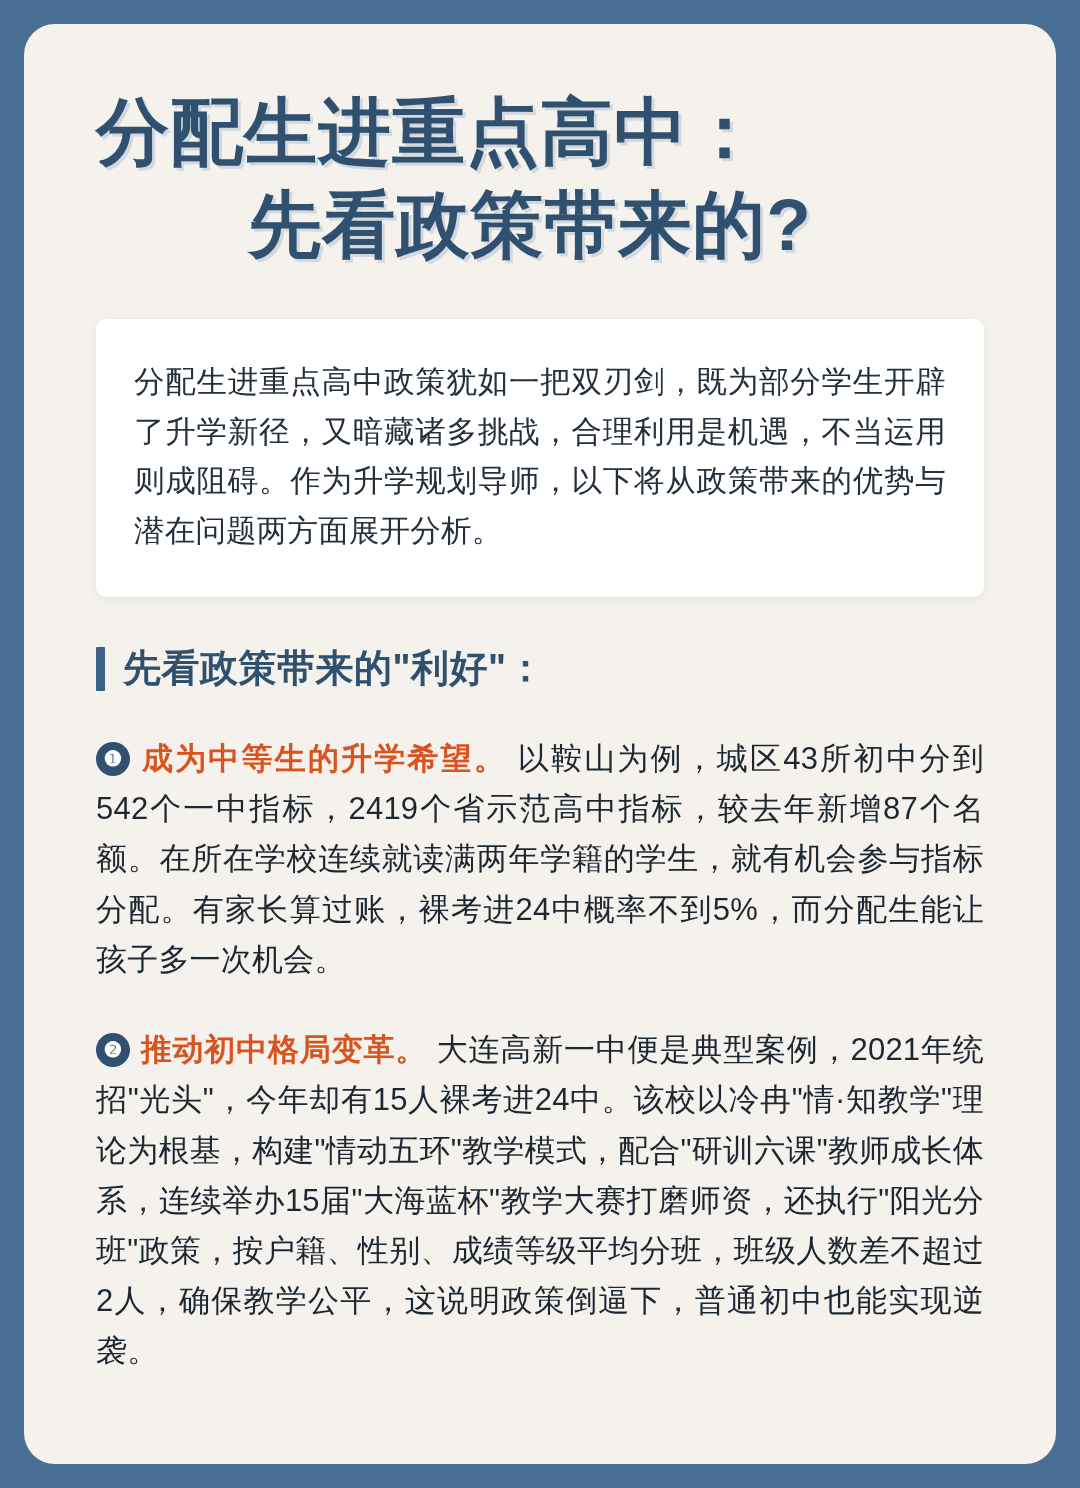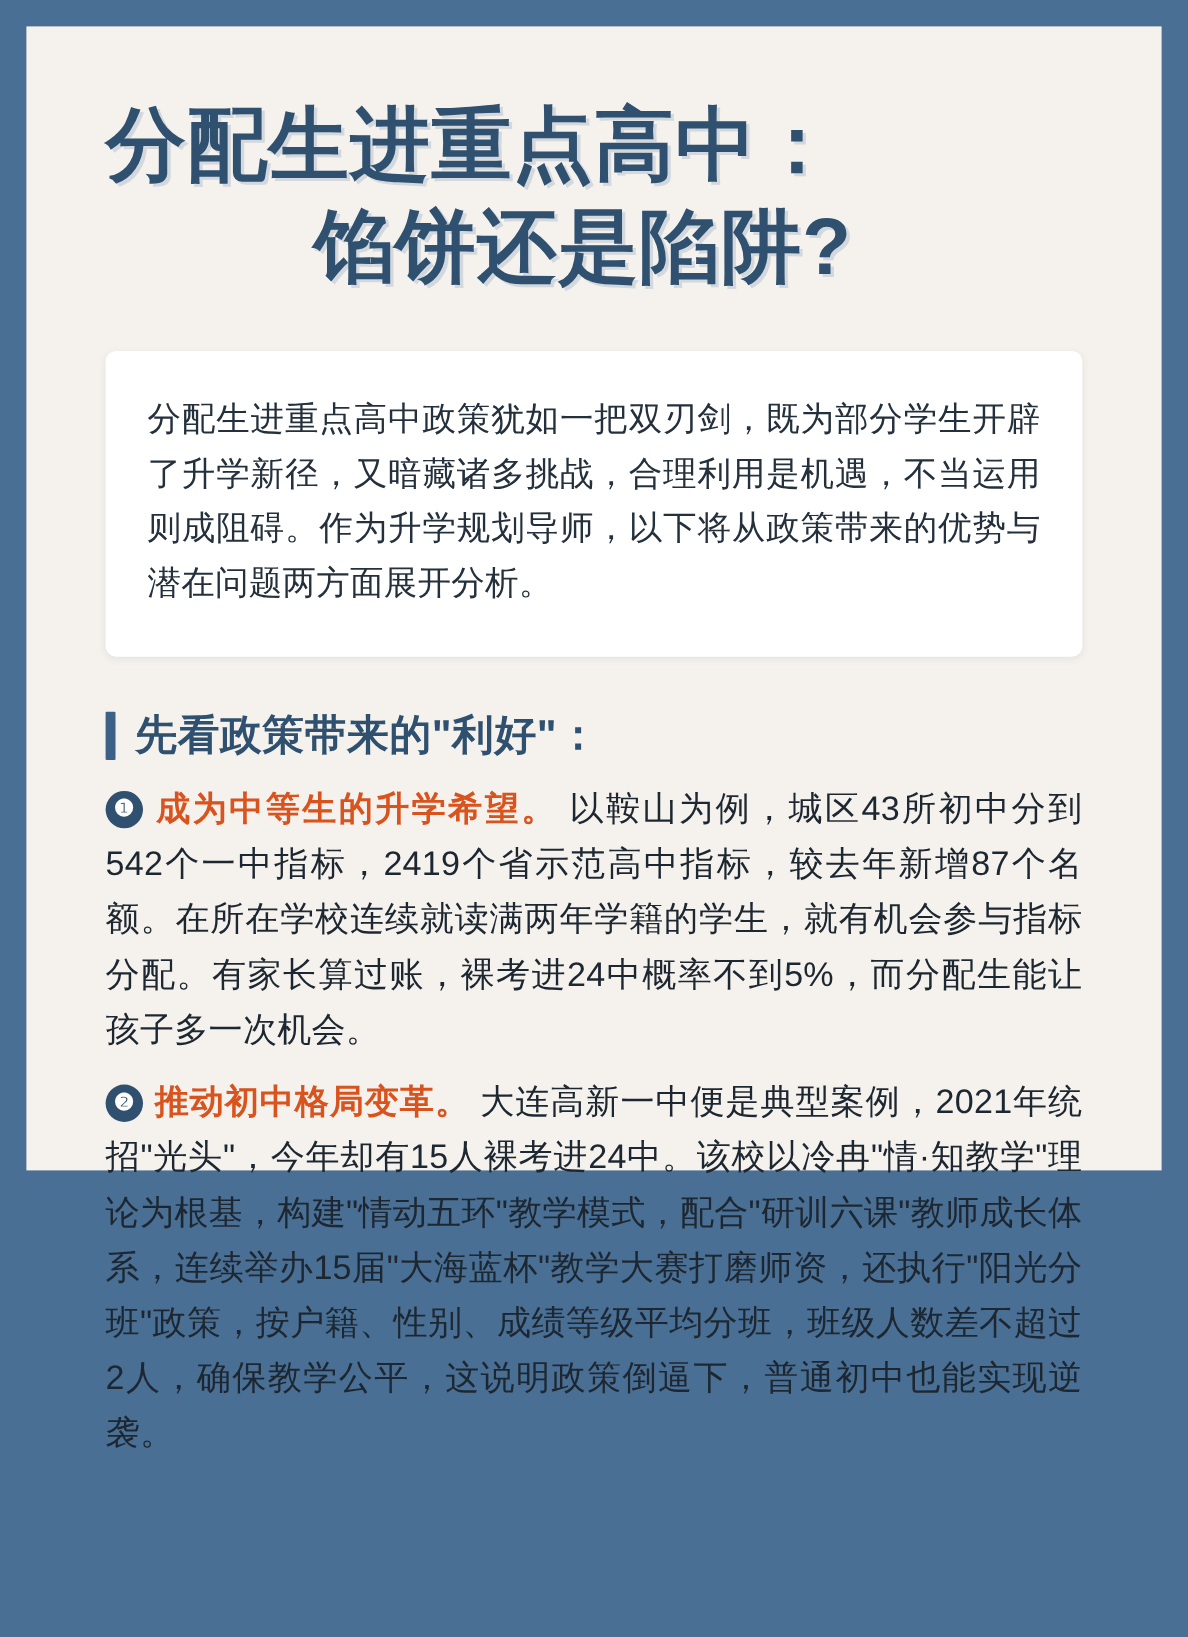--- a/index.html
+++ b/index.html
@@ -11,24 +11,25 @@
     height: 1488px;
     background: #4a6f94;
     font-family: "Liberation Sans", sans-serif;
     overflow: hidden;
   }
   .page {
     position: absolute;
     left: 24px;
     top: 24px;
     width: 1032px;
-    height: 1040px;
+    height: 1440px;
     background: #f5f2ed;
     box-sizing: border-box;
     padding: 0 72px;
+    border-radius: 31px;
   }
   .title {
     padding-top: 62px;
     font-size: 73px;
     line-height: 1.27;
     font-weight: bold;
     color: #2f506f;
     letter-spacing: 1px;
     text-align: left;
     text-shadow: 3px 3px 0 rgba(180,195,210,0.55);
@@ -65,21 +66,21 @@
     border-radius: 1px;
     flex: none;
   }
   .section-title {
     font-size: 38px;
     font-weight: bold;
     color: #2f506f;
     letter-spacing: 0.5px;
   }
   .para {
-    margin-top: 16px;
+    margin-top: 40px;
     font-size: 31px;
     line-height: 1.62;
     color: #1d2731;
     text-align: justify;
     letter-spacing: 0.2px;
   }
   .num-badge {
     display: inline-block;
     width: 34px;
     height: 34px;
@@ -98,21 +99,21 @@
     font-weight: bold;
   }
 </style>
 </head>
 <body>
 
 <div class="page">
 
   <div class="title">
     <div>分配生进重点高中：</div>
-    <div class="title-line-2">馅饼还是陷阱?</div>
+    <div class="title-line-2">先看政策带来的?</div>
   </div>
 
   <div class="intro-card">
     <p>分配生进重点高中政策犹如一把双刃剑，既为部分学生开辟了升学新径，又暗藏诸多挑战，合理利用是机遇，不当运用则成阻碍。作为升学规划导师，以下将从政策带来的优势与潜在问题两方面展开分析。</p>
   </div>
 
   <div class="section-head">
     <div class="section-bar"></div>
     <div class="section-title">先看政策带来的"利好"：</div>
   </div>

